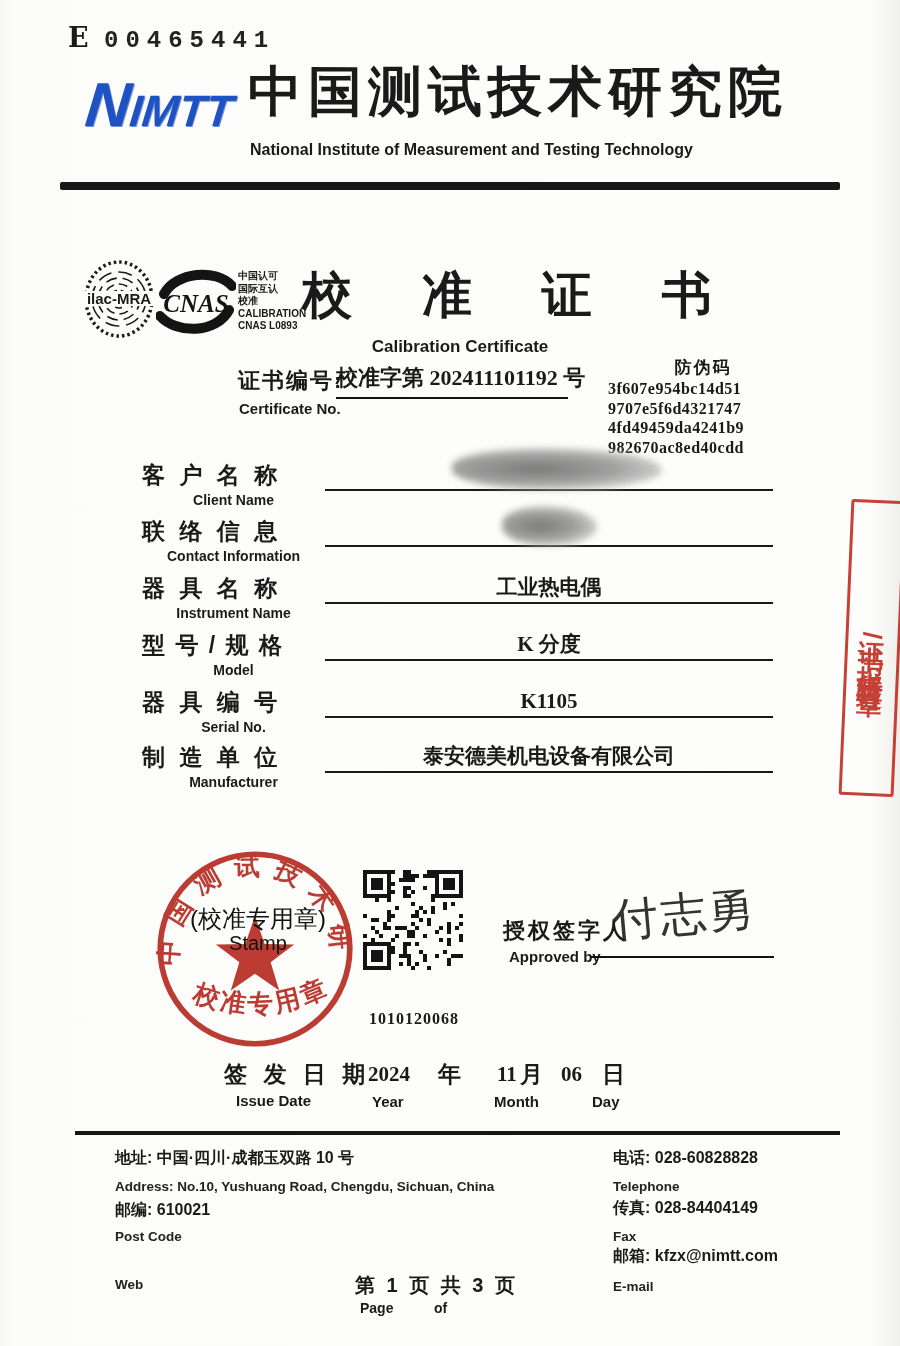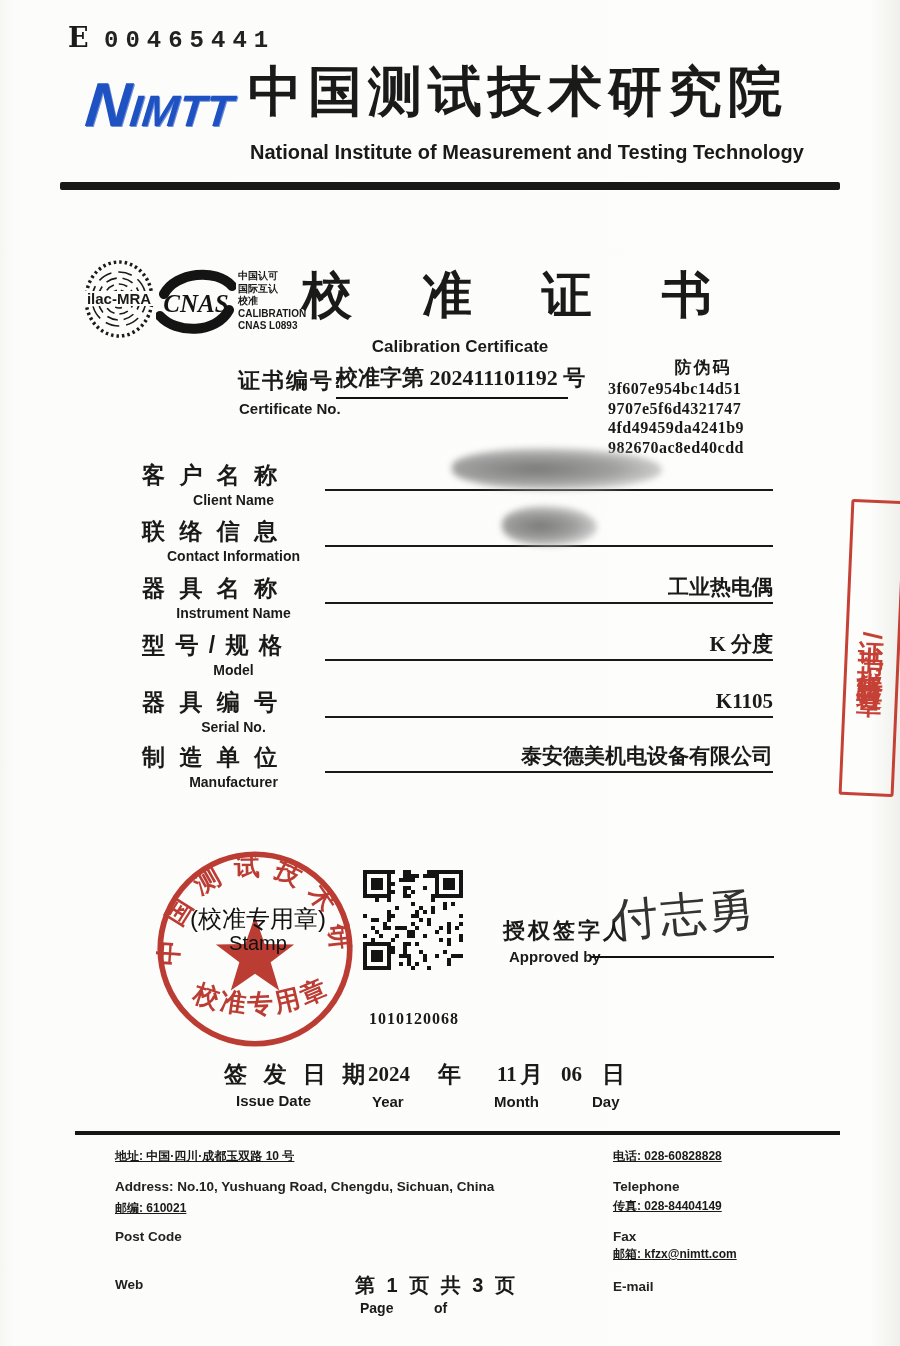--- a/index.html
+++ b/index.html
@@ -11,21 +11,21 @@
   .abs{position:absolute;}
 
   
   .serial-prefix{left:68px;top:22px;font-family:"DejaVu Serif",serif;font-size:27px;font-weight:bold;}
   .serial-number{left:104px;top:27px;font-family:"Liberation Mono",monospace;font-size:24px;font-weight:bold;letter-spacing:7px;color:#222;}
 
   
   .nimtt-logo{left:86px;top:74px;font-size:44px;font-style:italic;font-weight:bold;color:#1e52c2;transform:skewX(-6deg);line-height:1;text-shadow:1px 1px 0 #6f8fd8;}
   .nimtt-logo::first-letter{font-size:62px;}
   .title-cn{left:248px;top:56px;font-size:54px;font-weight:bold;letter-spacing:6px;}
-  .title-en{left:250px;top:141px;font-size:20px;font-weight:bold;}
+  .title-en{left:250px;top:141px;font-size:16px;font-weight:bold;}
   .top-bar{left:60px;top:182px;width:780px;height:8px;background:#181818;border-radius:2px;}
 
   
   .ilac-logo{left:82px;top:258px;}
   .cnas-logo{left:156px;top:268px;}
   .cnas-text{left:238px;top:270px;width:80px;font-size:10px;font-weight:bold;line-height:12.5px;}
   .cert-title-cn{left:302px;top:262px;font-size:50px;font-weight:bold;letter-spacing:28px;white-space:nowrap;}
   .cert-title-en{left:300px;top:337px;width:320px;text-align:center;font-size:17px;font-weight:bold;}
 
   
@@ -35,21 +35,21 @@
 
   
   .anti{left:608px;top:356px;width:190px;}
   .anti-title{text-align:center;font-size:17px;font-weight:bold;letter-spacing:2px;}
   .anti-line{font-family:"Liberation Serif",serif;font-size:16px;font-weight:bold;line-height:19.5px;letter-spacing:0.5px;}
 
   
   .frow{position:absolute;left:142px;width:631px;height:54px;}
   .frow .cn{position:absolute;left:0;top:0;width:183px;font-size:23px;font-weight:bold;letter-spacing:4px;white-space:nowrap;}
   .frow .line{position:absolute;left:183px;right:0;top:29px;border-bottom:2px solid #1a1a1a;}
-  .frow .val{position:absolute;left:183px;right:0;top:0;height:29px;line-height:29px;text-align:right;font-size:21px;font-weight:bold;font-family:"Liberation Serif",serif;}
+  .frow .val{position:absolute;left:183px;right:0;top:0;height:29px;line-height:29px;text-align:center;font-size:21px;font-weight:bold;font-family:"Liberation Serif",serif;}
   .frow .en{position:absolute;left:0;top:32px;width:183px;text-align:center;font-size:14px;font-weight:bold;white-space:nowrap;}
   .blob{position:absolute;background:radial-gradient(ellipse at 40% 50%,#5a5a5a 0%,#8a8a8a 45%,#c9c9c9 75%,rgba(220,220,220,0) 100%);filter:blur(3px);opacity:0.8;border-radius:45% 55% 50% 50%;}
   .blob-client{left:310px;top:-12px;width:210px;height:42px;}
   .blob-contact{left:360px;top:-10px;width:95px;height:40px;}
 
   
   .stamp-svg{left:152px;top:846px;}
   .stamp-overlay-cn{left:163px;top:903px;width:190px;text-align:center;font-size:24px;font-weight:normal;color:#111;}
   .stamp-overlay-en{left:163px;top:932px;width:190px;text-align:center;font-size:20px;font-weight:normal;color:#111;}
   .qr{left:363px;top:870px;width:100px;height:100px;}
@@ -64,21 +64,21 @@
   .idate-en{left:236px;top:1092px;font-size:15px;font-weight:bold;}
   .d-num{font-size:21px;font-weight:bold;font-family:"Liberation Serif",serif;}
   .d-cjk{font-size:23px;font-weight:bold;}
   .d-sub{font-size:15px;font-weight:bold;}
   .d-year{left:368px;top:1062px;} .d-year-cn{left:438px;top:1059px;} .d-year-en{left:372px;top:1093px;}
   .d-month{left:481px;top:1062px;margin-left:16px;} .d-month-cn{left:520px;top:1059px;} .d-month-en{left:494px;top:1093px;}
   .d-day{left:561px;top:1062px;} .d-day-cn{left:602px;top:1059px;} .d-day-en{left:592px;top:1093px;}
 
   
   .foot-bar{left:75px;top:1131px;width:765px;height:4px;background:#161616;}
-  .f-cn{font-size:12px;font-weight:bold;text-decoration:underline;}
+  .f-cn{font-size:16px;font-weight:bold;}
   .f-en{font-size:13.5px;font-weight:bold;color:#222;}
   .fl1{left:115px;top:1148px;} .fl1e{left:115px;top:1179px;}
   .fl2{left:115px;top:1200px;} .fl2e{left:115px;top:1229px;}
   .fl3{left:115px;top:1248px;} .fl3e{left:115px;top:1277px;}
   .fr1{left:613px;top:1148px;} .fr1e{left:613px;top:1179px;}
   .fr2{left:613px;top:1198px;} .fr2e{left:613px;top:1229px;}
   .fr3{left:613px;top:1246px;} .fr3e{left:613px;top:1279px;}
   .page-cn{left:355px;top:1272px;font-size:20px;font-weight:bold;letter-spacing:3px;}
   .page-en1{left:360px;top:1300px;font-size:14px;font-weight:bold;}
   .page-en2{left:434px;top:1300px;font-size:14px;font-weight:bold;}

